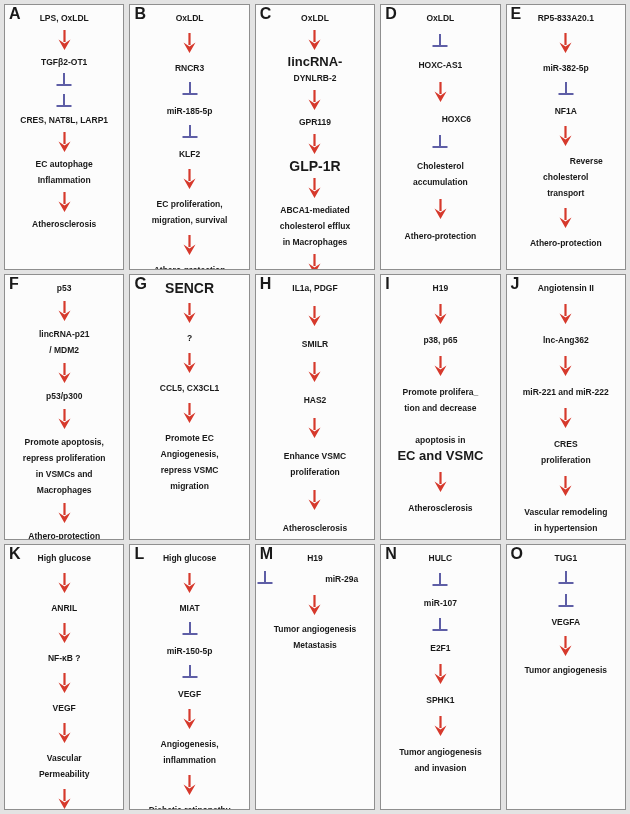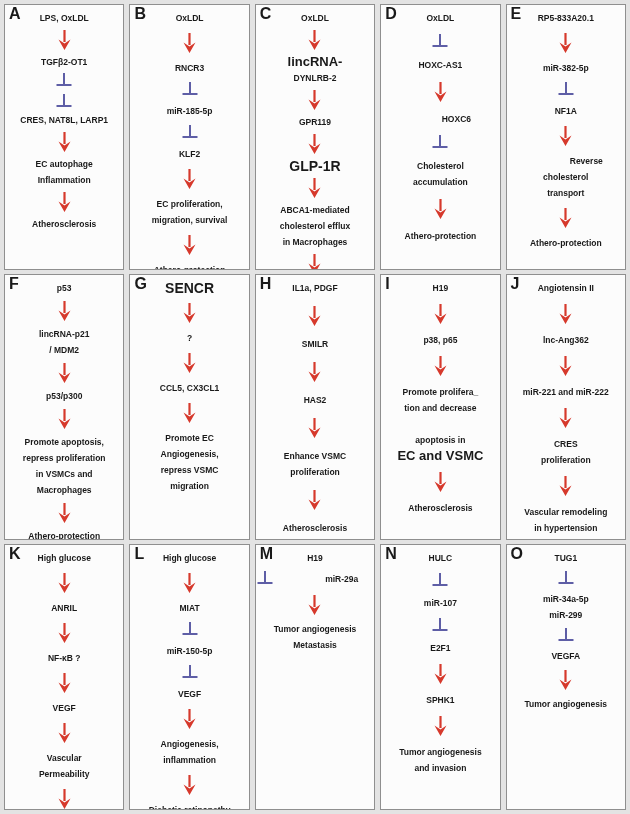--- a/index.html
+++ b/index.html
@@ -755,24 +755,20 @@
       <div class="flow" style="row-gap: 2px;">
         <div class="node">
           <div class="line" style="font-size: 8.5px;">TUG1</div>
         </div>
         <div class="connector">
           <svg width="18" height="15" viewBox="0 0 18 15">
             <line x1="9" y1="0" x2="9" y2="11" stroke="#4c4c9c" stroke-width="1.8"></line>
             <line x1="1.5" y1="12" x2="16.5" y2="12" stroke="#4c4c9c" stroke-width="1.8"></line>
           </svg>
         </div>
-        <div class="node">
-          <div class="line" style="font-size: 8.5px;">miR-34a-5p</div>
-          <div class="line" style="font-size: 8.5px;">miR-299</div>
-        </div>
         <div class="connector">
           <svg width="18" height="15" viewBox="0 0 18 15">
             <line x1="9" y1="0" x2="9" y2="11" stroke="#4c4c9c" stroke-width="1.8"></line>
             <line x1="1.5" y1="12" x2="16.5" y2="12" stroke="#4c4c9c" stroke-width="1.8"></line>
           </svg>
         </div>
         <div class="node">
           <div class="line" style="font-size: 8.5px;">VEGFA</div>
         </div>
         <div class="connector">

